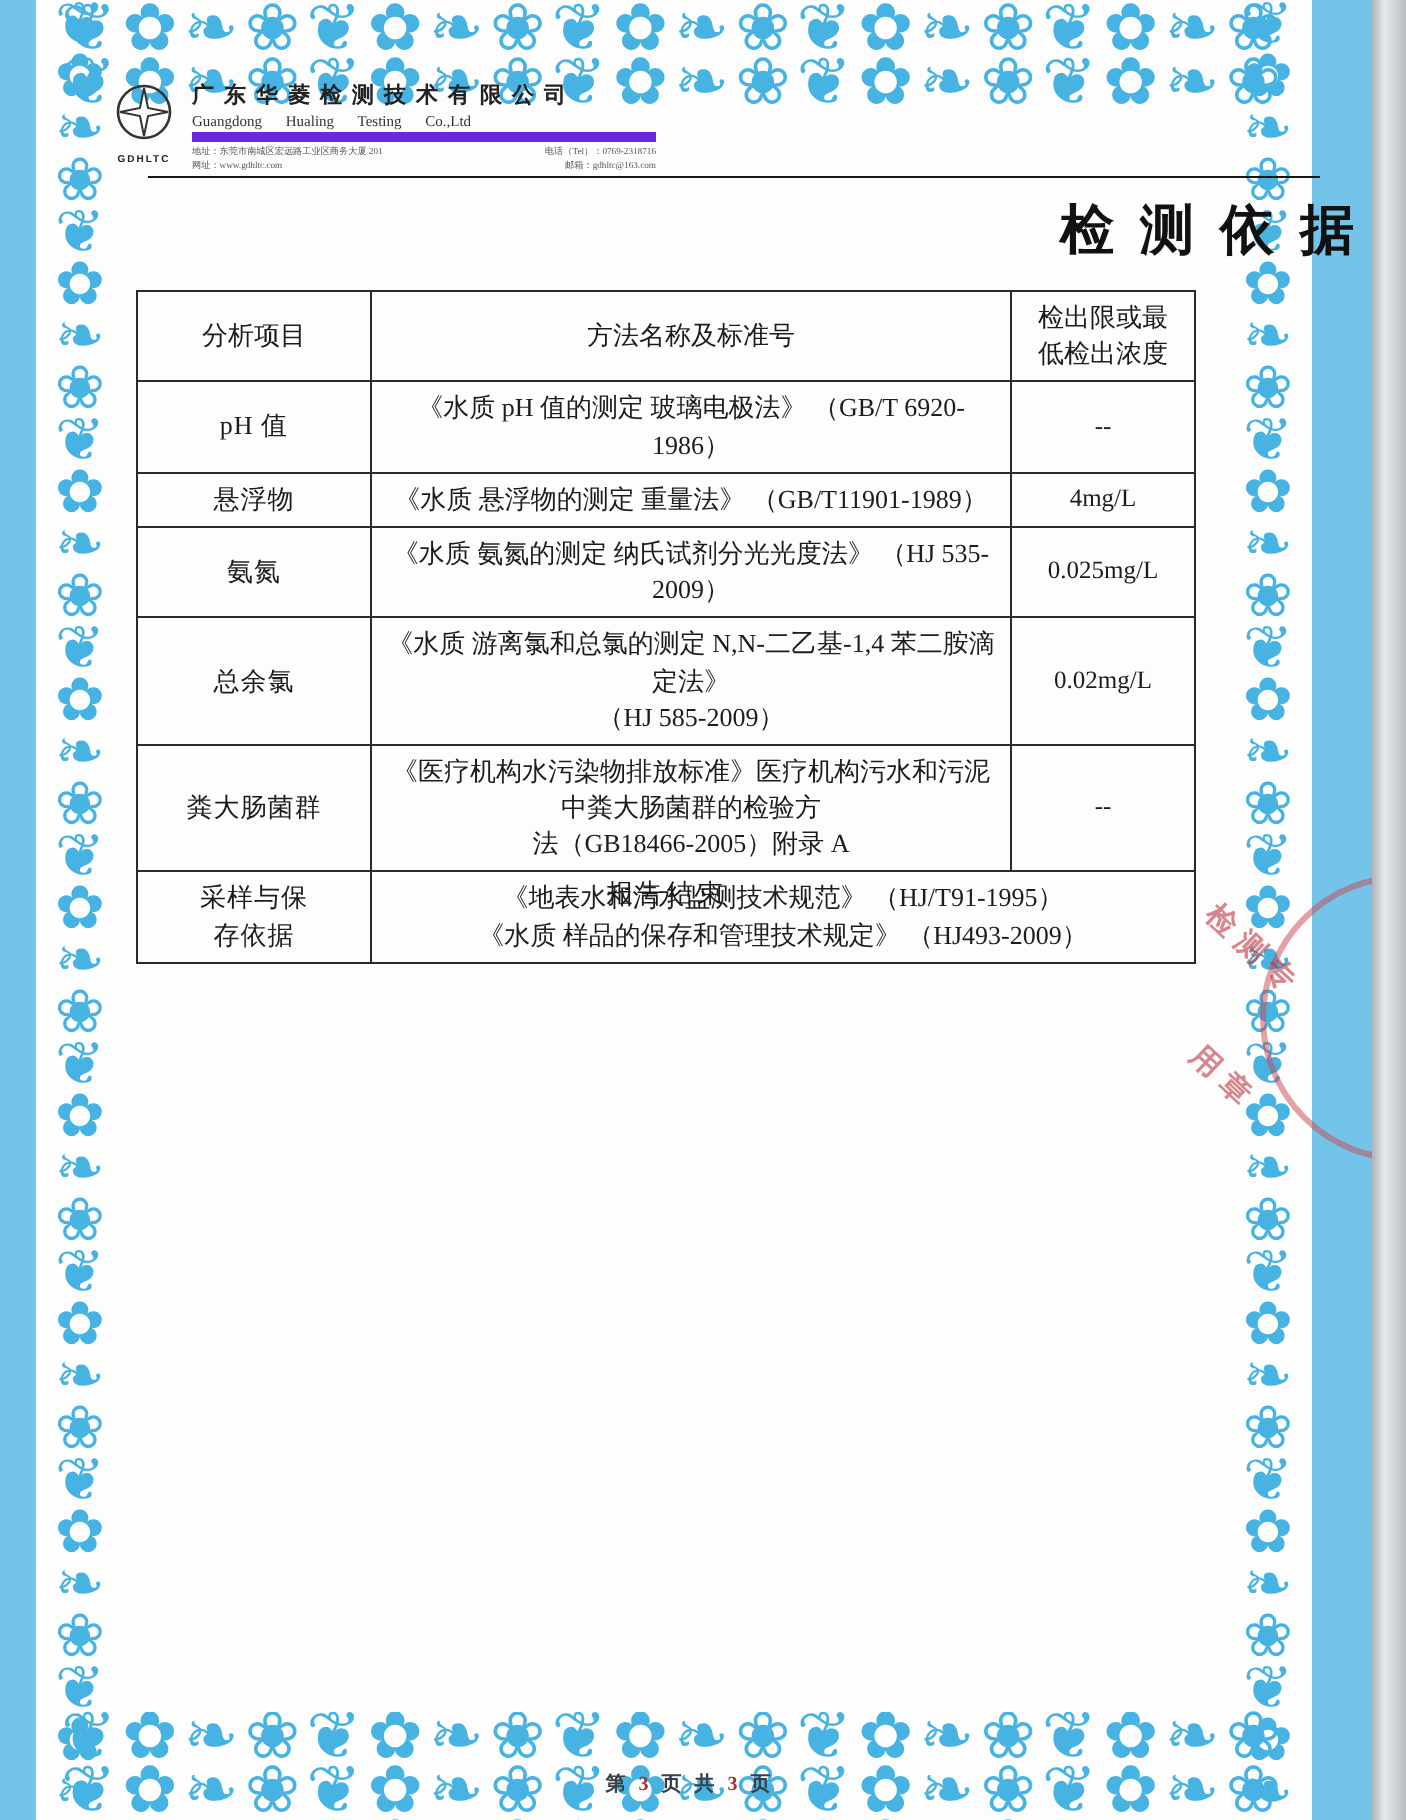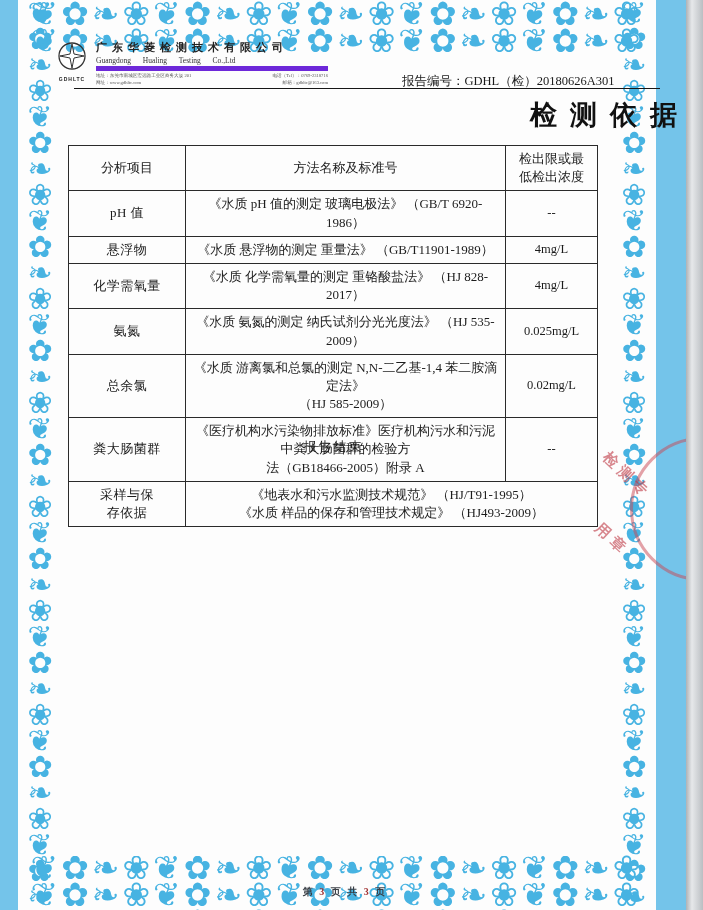--- a/index.html
+++ b/index.html
@@ -81,21 +81,20 @@
     <div class="info">
       <span>地址：东莞市南城区宏远路工业区商务大厦 201</span>
       <span>电话（Tel）：0769-2318716</span>
     </div>
     <div class="info">
       <span>网址：www.gdhltc.com</span>
       <span>邮箱：gdhltc@163.com</span>
     </div>
   </div>
 
-  <div class="layer report-no">报告编号：GDHL（检）20180626A301</div>
   <div class="layer header-rule"></div>
 
   <div class="layer doc-title">检测依据</div>
 
   <div class="layer tbl-wrap">
     <table>
       <colgroup>
           <col style="width:117px">
           <col style="width:320px">
           <col style="width:92px">
@@ -110,25 +109,20 @@
       </thead>
       <tbody>
           <tr>
             <td class="c-item">pH 值</td>
             <td class="c-method">《水质  pH 值的测定  玻璃电极法》 （GB/T 6920-1986）</td>
             <td class="c-limit">--</td>
           </tr>
           <tr>
             <td class="c-item">悬浮物</td>
             <td class="c-method">《水质  悬浮物的测定  重量法》 （GB/T11901-1989）</td>
-            <td class="c-limit">4mg/L</td>
-          </tr>
-          <tr>
-            <td class="c-item">化学需氧量</td>
-            <td class="c-method">《水质  化学需氧量的测定  重铬酸盐法》 （HJ 828-2017）</td>
             <td class="c-limit">4mg/L</td>
           </tr>
           <tr>
             <td class="c-item">氨氮</td>
             <td class="c-method">《水质  氨氮的测定  纳氏试剂分光光度法》 （HJ 535-2009）</td>
             <td class="c-limit">0.025mg/L</td>
           </tr>
           <tr>
             <td class="c-item">总余氯</td>
             <td class="c-method">《水质  游离氯和总氯的测定  N,N-二乙基-1,4 苯二胺滴定法》

